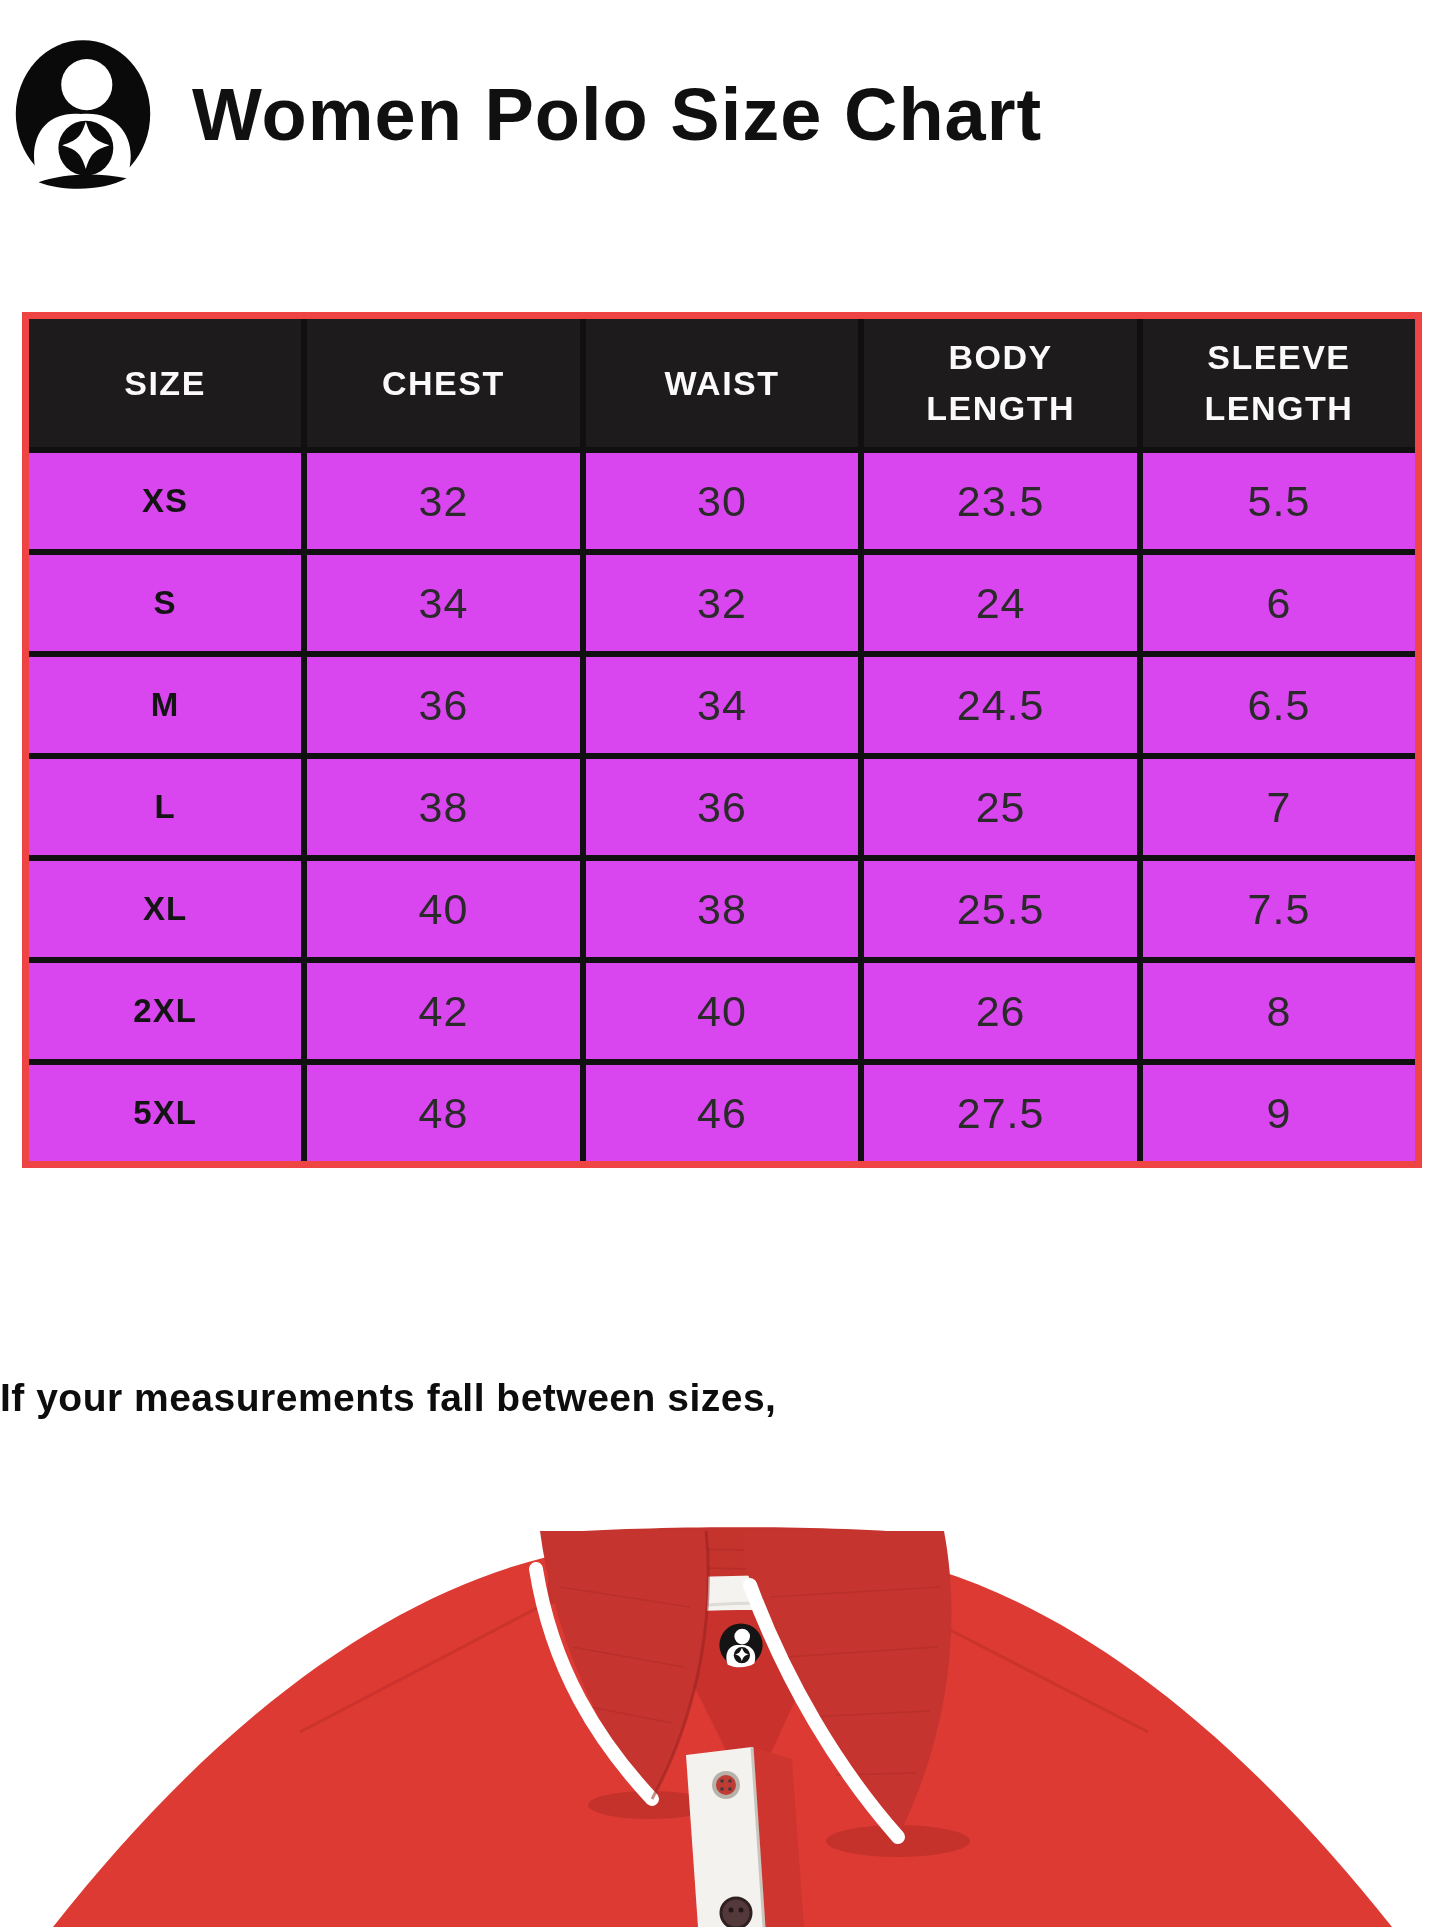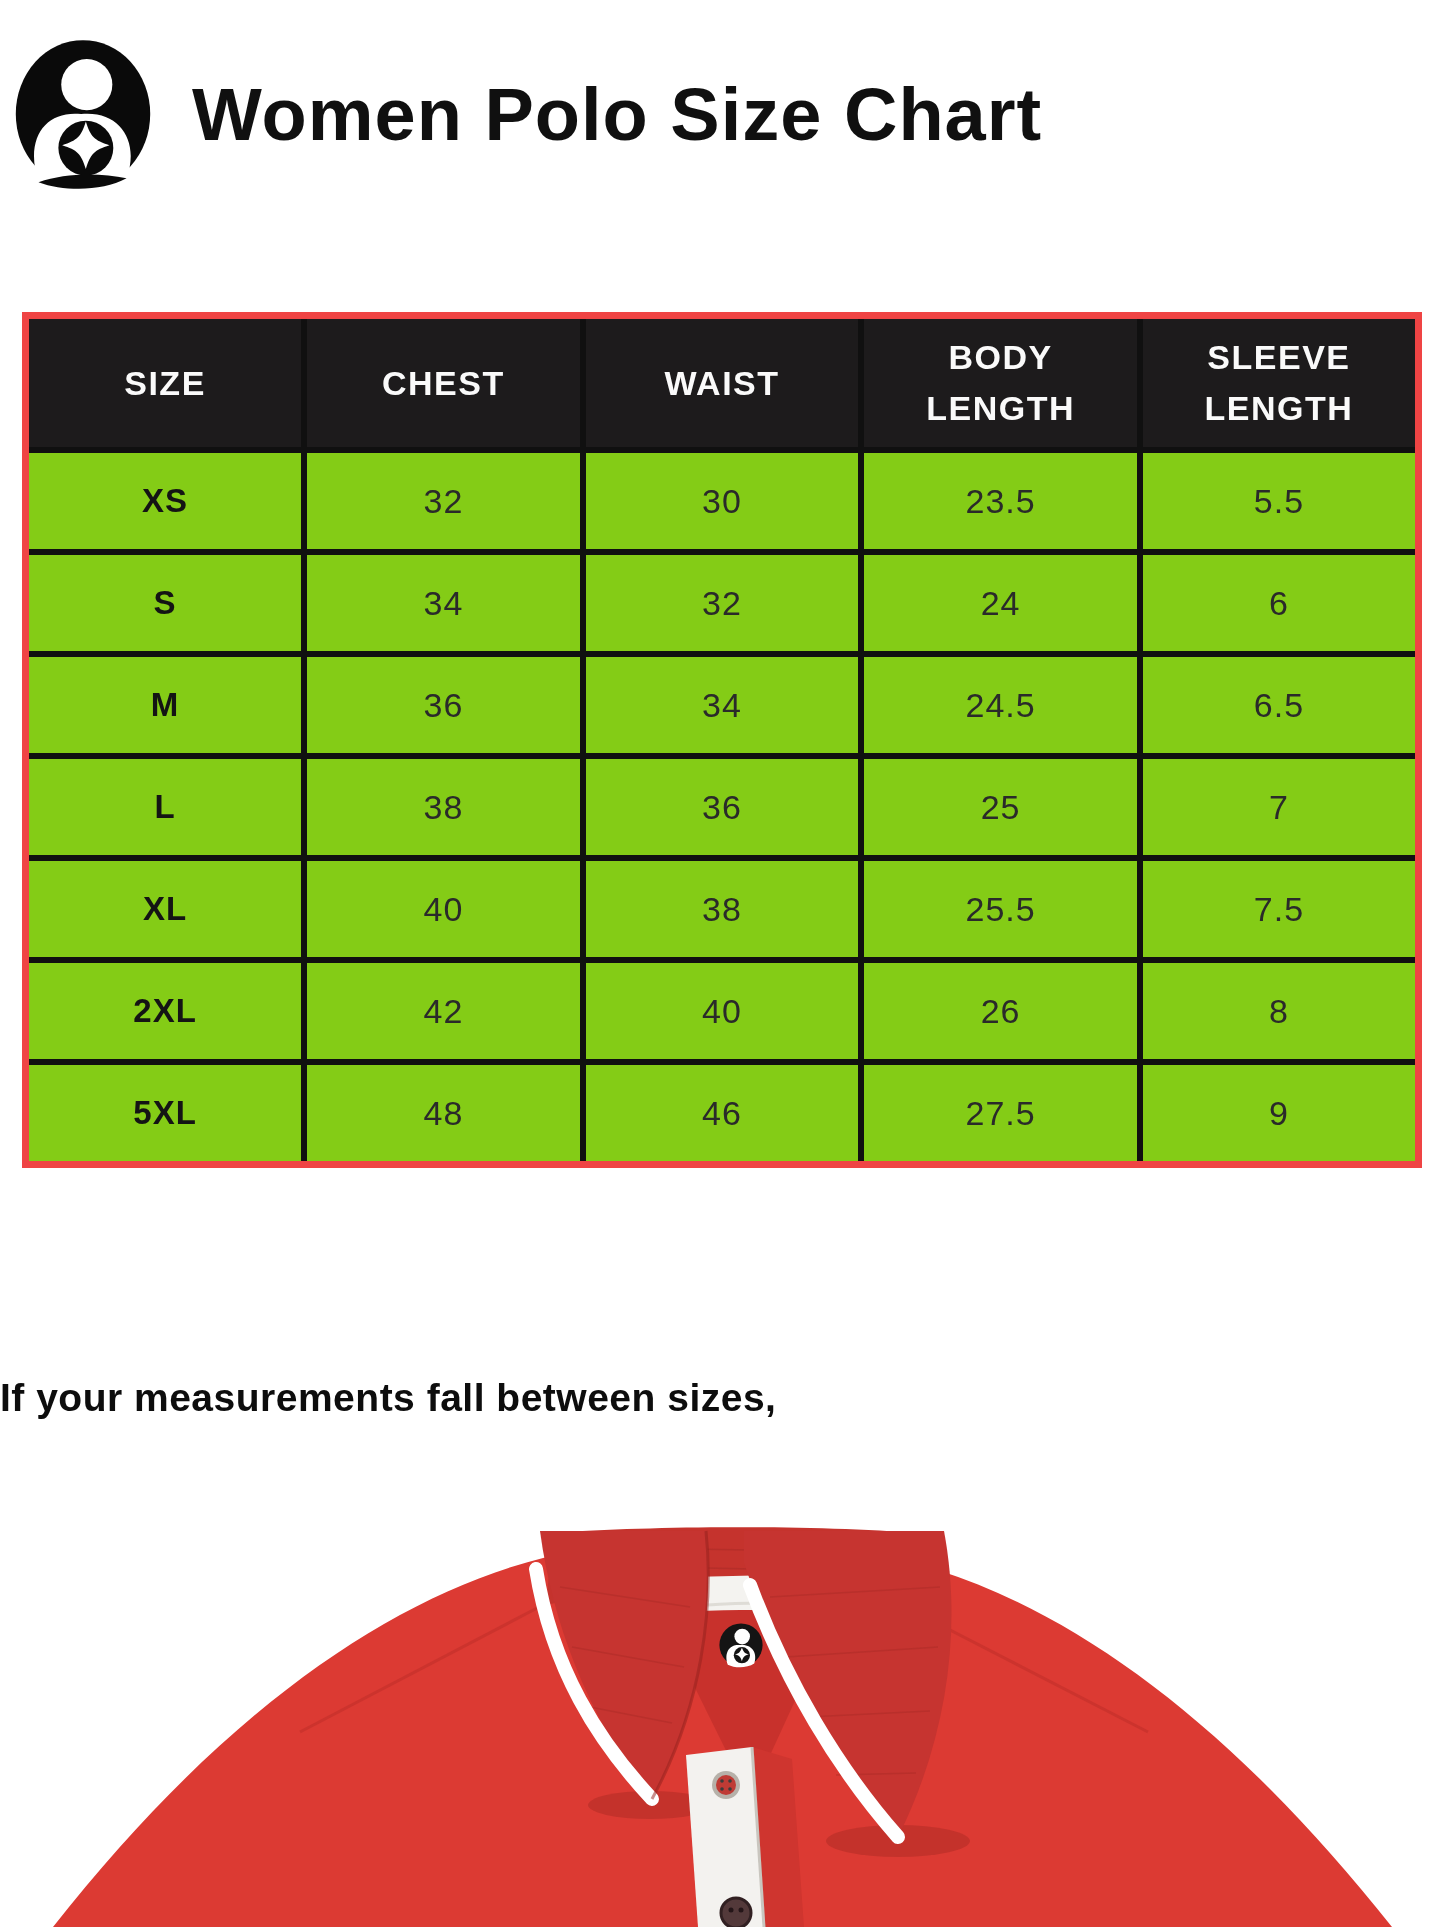--- a/index.html
+++ b/index.html
@@ -26,26 +26,26 @@
     border:7px solid #ef4444;
   }
   .size-table th, .size-table td {
     border:6px solid #101010; text-align:center; vertical-align:middle;
     padding:0;
   }
   .size-table th {
     background:#1d1b1c; color:#fafafa; font-size:34px; font-weight:700;
     letter-spacing:1.5px; height:128px; white-space:pre-line; line-height:1.5;
   }
-  .size-table td { height:96px; background:#84cc16; }
+  .size-table td { height:96px; background:#d946ef; }
   .size-table td.size-cell {
     font-weight:700; font-size:33px; color:#141414; letter-spacing:1px;
   }
   .size-table td.num-cell {
-    font-weight:400; font-size:34px; color:#2a2a2a; letter-spacing:1px;
+    font-weight:400; font-size:43px; color:#2a2a2a; letter-spacing:1px;
   }
 
   
   .fit-note {
     position:absolute; top:1366px; left:0; width:100%;
     text-align:left; font-size:39px; font-weight:800; color:#0d0d0d;
     line-height:1.62; letter-spacing:0.5px;
   }
 
   

